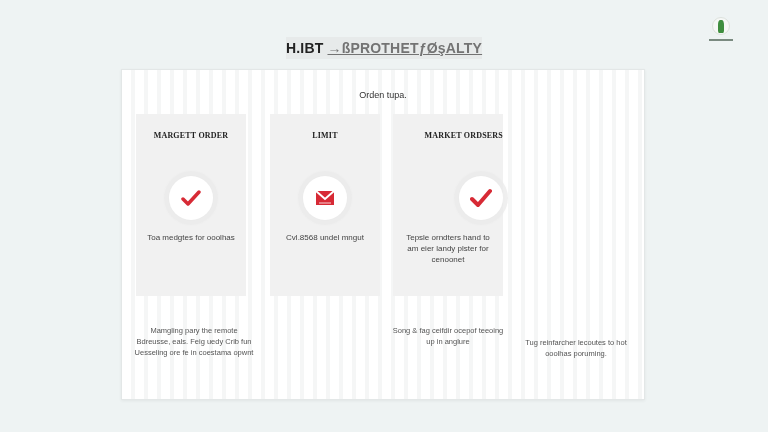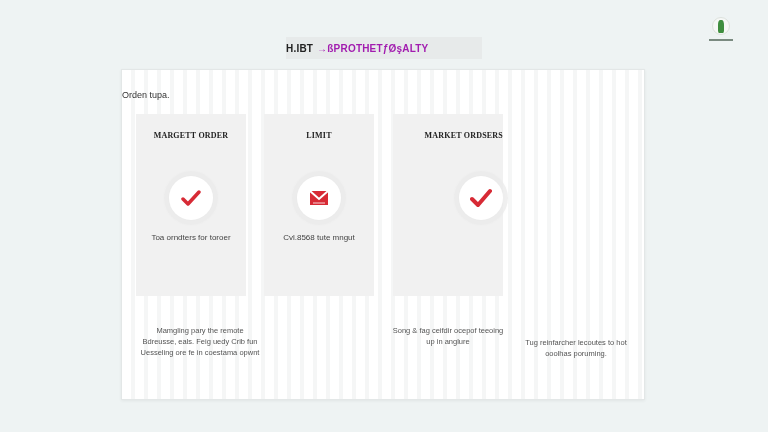--- a/index.html
+++ b/index.html
@@ -20,34 +20,34 @@
       position: absolute; left: 9px; top: 3px; width: 6px; height: 13px;
       background: #3f8e3f; border-radius: 40% 40% 20% 20%;
     }
     .logo .tagline {
       position: absolute; left: 0; top: 22px; width: 24px; height: 2px;
       background: #7a8a80;
     }
     .title-banner {
       position: absolute; left: 286px; top: 37px; width: 196px; height: 22px;
       background: #e7eaea;
-      display: flex; align-items: center; justify-content: flex-start;
-      font-weight: bold; font-size: 10px; letter-spacing: 0.2px;
+      display: flex; align-items: center; justify-content: center;
+      font-weight: bold; font-size: 14px; letter-spacing: 0.2px;
     }
     .title-banner .dark { color: #222; margin-right: 4px; }
-    .title-banner .red { color: #a21caf; }
+    .title-banner .red { color: #737373; text-decoration: underline; }
     .panel {
       position: absolute; left: 121px; top: 69px; width: 524px; height: 331px;
       background: repeating-linear-gradient(90deg, #ffffff 0px, #ffffff 9px, #f5f6f6 9px, #f5f6f6 13px);
       border: 1px solid #e3e7e7;
       box-shadow: 0 1px 3px rgba(0,0,0,0.06);
     }
     .section-title {
       position: absolute; left: 0; width: 100%; top: 20px;
-      text-align: left; font-size: 9px; color: #333;
+      text-align: center; font-size: 9px; color: #333;
     }
     .card {
       position: absolute; top: 44px; width: 110px; height: 182px;
       background: #f1f1f1;
       display: flex; flex-direction: column; align-items: center;
     }
     .card-title {
       margin-top: 17px; font-size: 8px; font-weight: bold; color: #222;
       letter-spacing: 0.2px; text-align: center;
       font-family: "Liberation Serif", serif;
@@ -84,41 +84,42 @@
 <div class="panel">
   <div class="section-title">Orden tupa.</div>
 
   <div class="card" style="left:14px;">
     <div class="card-title">MARGETT ORDER</div>
     <div class="icon-ring">
       <svg width="20" height="18" viewBox="0 0 20 18">
         <path d="M2 10 L7 15 L18 3" stroke="#d72a35" stroke-width="3.5" fill="none" stroke-linecap="round" stroke-linejoin="round"></path>
       </svg>
     </div>
-    <div class="card-desc">Toa orndters for toroer</div>
+    <div class="card-desc">Toa medgtes for ooolhas</div>
   </div>
 
-  <div class="card" style="left:142px;">
+  <div class="card" style="left:148px;">
     <div class="card-title">LIMIT</div>
     <div class="icon-ring">
       <svg width="20" height="16" viewBox="0 0 20 16">
         <rect x="1" y="1" width="18" height="14" fill="#d72a35"></rect>
         <path d="M1 1 L10 9 L19 1" stroke="#ffffff" stroke-width="2" fill="none"></path>
         <line x1="4" y1="13" x2="16" y2="13" stroke="#ffffff" stroke-width="0.8"></line>
       </svg>
     </div>
-    <div class="card-desc">Cvl.8568 tute mngut</div>
+    <div class="card-desc">Cvl.8568 undel mngut</div>
   </div>
 
   <div class="card" style="left:271px;align-items:flex-end;">
     <div class="card-title">MARKET ORDSERS</div>
     <div class="icon-ring">
       <svg width="22" height="20" viewBox="0 0 22 20">
         <path d="M2 11 L8 17 L20 3" stroke="#d72a35" stroke-width="4" fill="none" stroke-linecap="round" stroke-linejoin="round"></path>
       </svg>
     </div>
+    <div class="card-desc">Tepsle orndters hand to am eier landy plster for cenoonet</div>
   </div>
 
 
-  <div class="foot-text" style="left:18px;">Mamgling pary the remote Bdreusse, eals. Feig uedy Crib fun Uesseling ore fe in coestama opwnt</div>
+  <div class="foot-text" style="left:12px;">Mamgling pary the remote Bdreusse, eals. Feig uedy Crib fun Uesseling ore fe in coestama opwnt</div>
   <div class="foot-text" style="left:266px;">Song &amp; fag ceifdir ocepof teeoing up in anglure</div>
   <div class="foot-text" style="left:394px;margin-top:12px;">Tug reinfarcher lecoutes to hot ooolhas poruming.</div>
 </div>
 
 </body></html>

